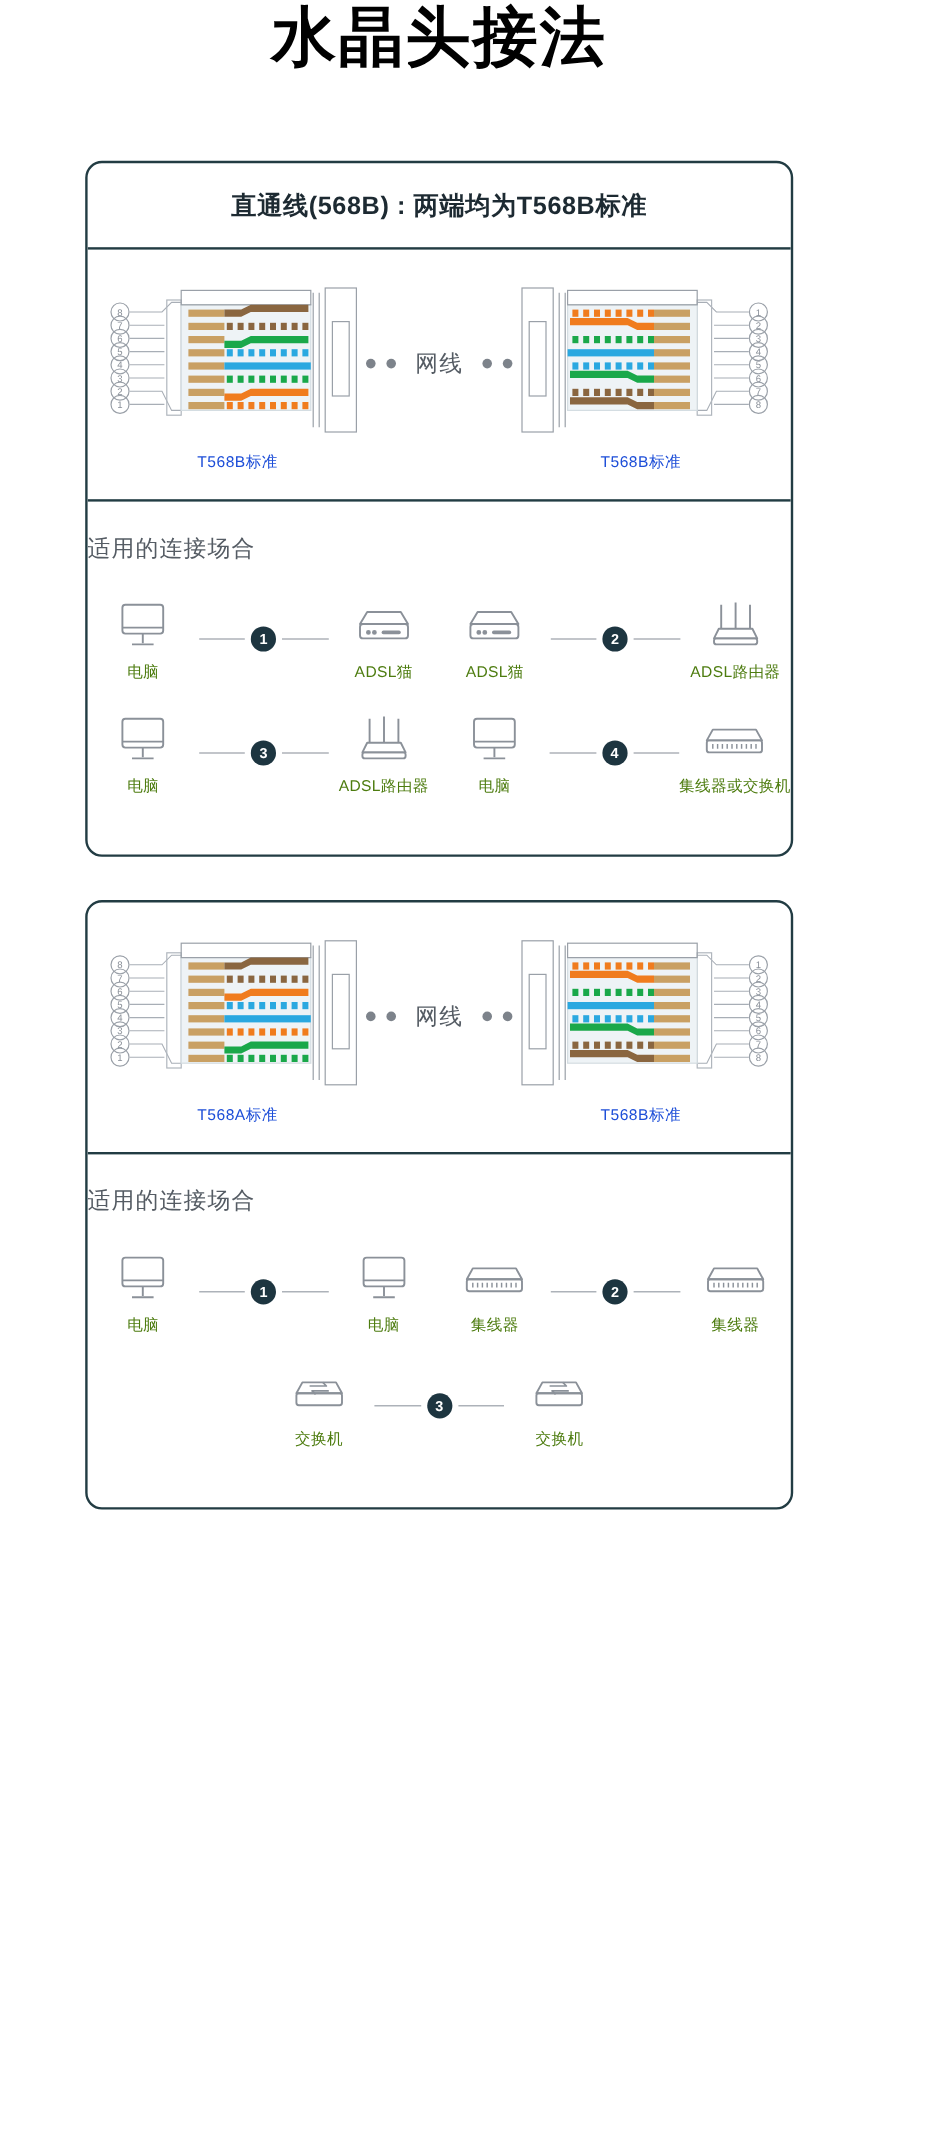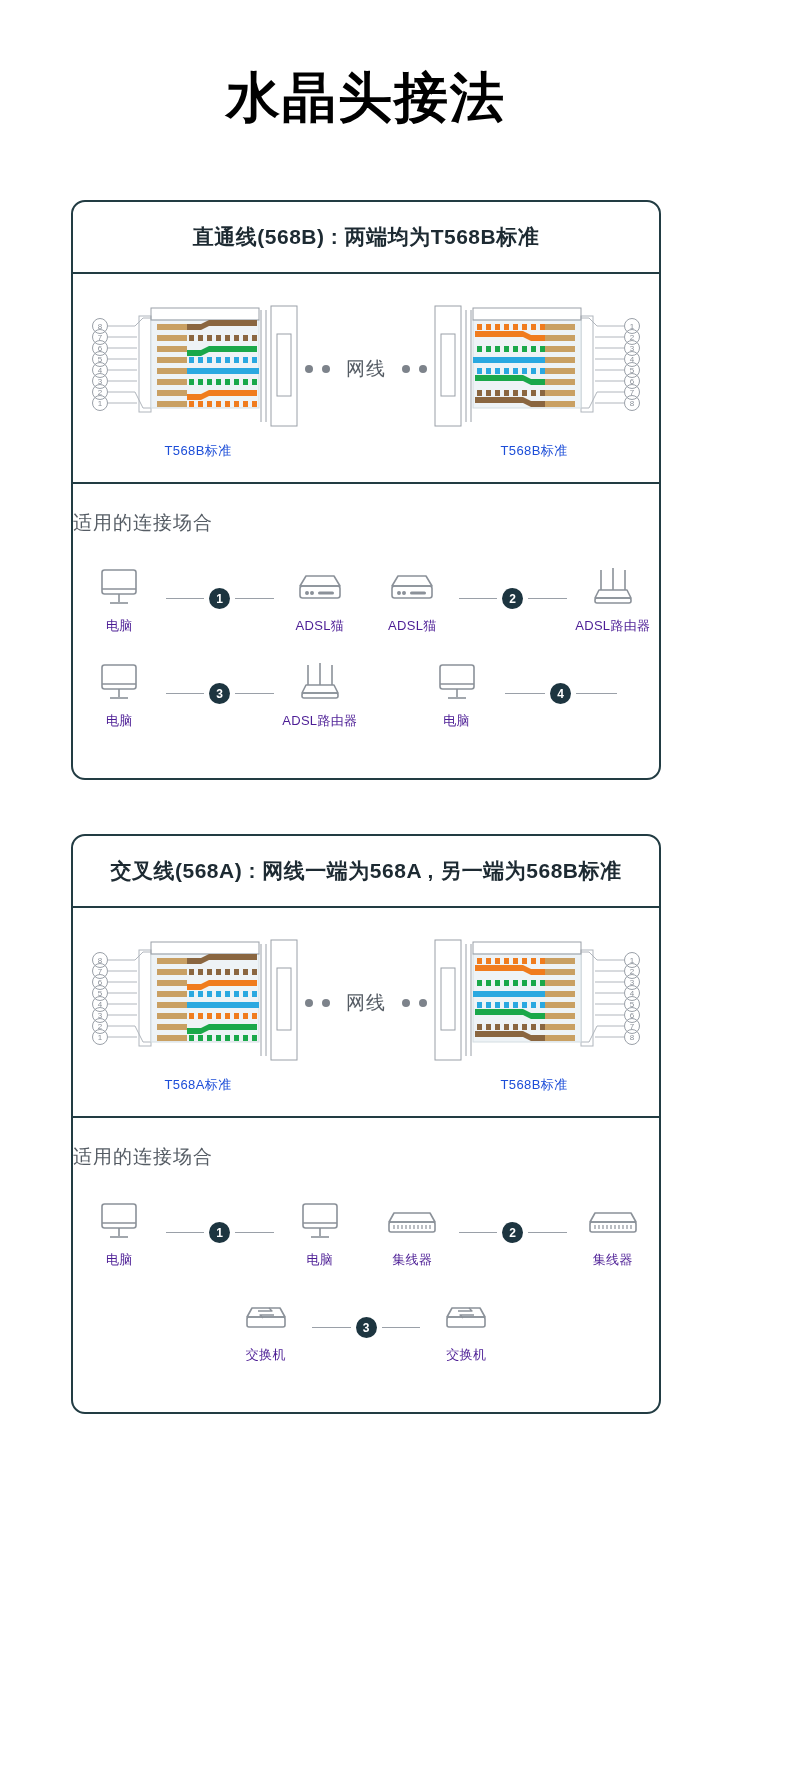--- a/index.html
+++ b/index.html
@@ -3,35 +3,35 @@
 <meta charset="utf-8">
 <style>
   * { box-sizing: border-box; margin: 0; padding: 0; }
   body {
     width: 790px;
     background: #ffffff;
     font-family: "Liberation Sans", "DejaVu Sans", sans-serif;
     color: #3c4450;
     -webkit-font-smoothing: antialiased;
   }
-  .page { width: 732px; min-height: 1792px; position: relative; padding-top: 66px; }
+  .page { width: 732px; min-height: 1792px; position: relative; }
 
   .page-title {
     text-align: center;
     font-size: 54px;
     font-weight: bold;
     letter-spacing: 2px;
     color: #000000;
     line-height: 1.15;
     margin-bottom: 72px;
   }
 
   .card {
     width: 590px;
-    margin: 0 auto 54px auto;
+    margin: 0 auto 36px auto;
     border: 2px solid #223c43;
     border-radius: 14px;
     background: #ffffff;
     overflow: hidden;
   }
 
   .card-header {
     height: 72px;
     display: flex;
     align-items: center;
@@ -98,21 +98,21 @@
   .dev {
     width: 96px;
     display: flex;
     flex-direction: column;
     align-items: center;
   }
   .dev-icon { height: 46px; display: flex; align-items: flex-end; justify-content: center; }
   .dev-label {
     margin-top: 9px;
     font-size: 13px;
-    color: #4c1d95;
+    color: #4d7c0f;
     white-space: nowrap;
     letter-spacing: 0.3px;
   }
   .connector {
     display: flex;
     align-items: center;
     width: 112px;
     margin-top: 26px;
   }
   .conn-line { flex: 1; height: 1px; background: #9aa0a8; }
@@ -462,28 +462,50 @@
                   </g>
                 </svg>
             </div>
             <div class="dev-label">电脑</div>
           </div>
           <div class="connector">
             <span class="conn-line"></span>
             <span class="badge">4</span>
             <span class="conn-line"></span>
           </div>
+          <div class="dev">
+            <div class="dev-icon">
+              <svg width="62" height="42" viewBox="0 0 62 42">
+                  <g fill="none" stroke="#8b9199" stroke-width="1.6" stroke-linejoin="round">
+                    <path d="M8 22 L13 13 H49 L54 22 Z"></path>
+                    <rect x="8" y="22" width="46" height="10" rx="2"></rect>
+                    <g stroke-width="1.2">
+                      <line x1="13" y1="25" x2="13" y2="29"></line>
+                      <line x1="17" y1="25" x2="17" y2="29"></line>
+                      <line x1="21" y1="25" x2="21" y2="29"></line>
+                      <line x1="25" y1="25" x2="25" y2="29"></line>
+                      <line x1="29" y1="25" x2="29" y2="29"></line>
+                      <line x1="33" y1="25" x2="33" y2="29"></line>
+                      <line x1="37" y1="25" x2="37" y2="29"></line>
+                      <line x1="41" y1="25" x2="41" y2="29"></line>
+                      <line x1="45" y1="25" x2="45" y2="29"></line>
+                      <line x1="49" y1="25" x2="49" y2="29"></line>
+                    </g>
+                  </g>
+                </svg>
+            </div>
+            <div class="dev-label">集线器或交换机</div>
+          </div>
         </div>
 
       </div>
     </div>
   </div>
 
   <div class="card">
-    <div class="card-header">交叉线(568A) : 网线一端为568A , 另一端为568B标准</div>
 
     <div class="diagram-section">
       <div class="diagram-row">
         <svg width="210" height="130" viewBox="0 0 210 130">
           <g stroke="#9aa0a8" stroke-width="1" fill="none">
             <circle cx="9" cy="22" r="7.5"></circle>
               <circle cx="9" cy="33" r="7.5"></circle>
             <circle cx="9" cy="44" r="7.5"></circle>
               <circle cx="9" cy="55" r="7.5"></circle>
             <circle cx="9" cy="66" r="7.5"></circle>

